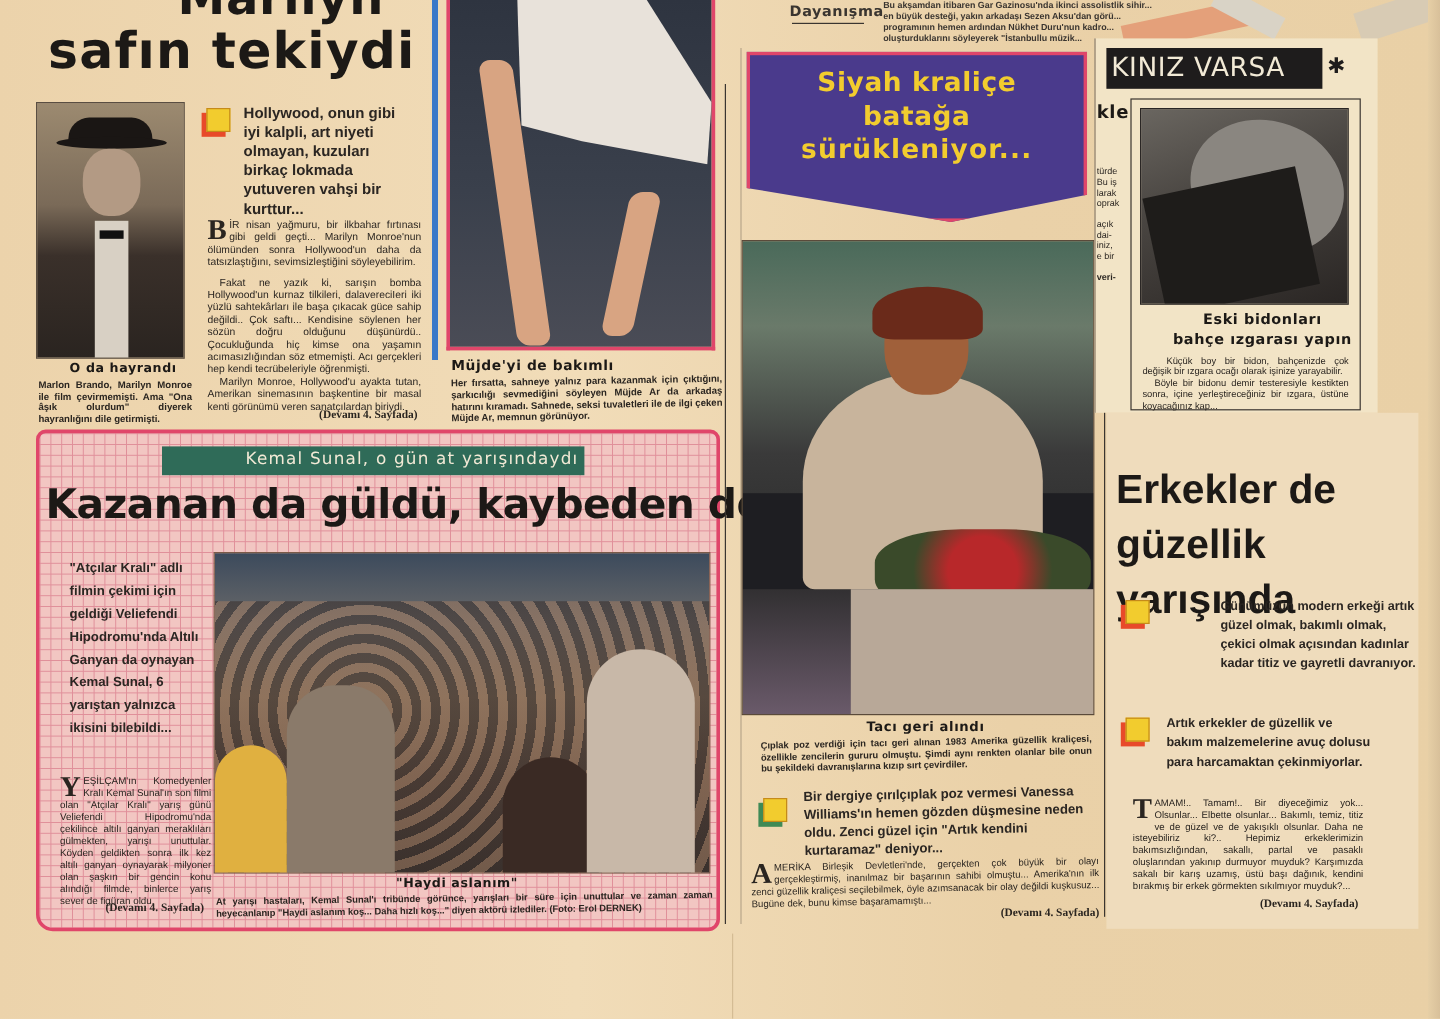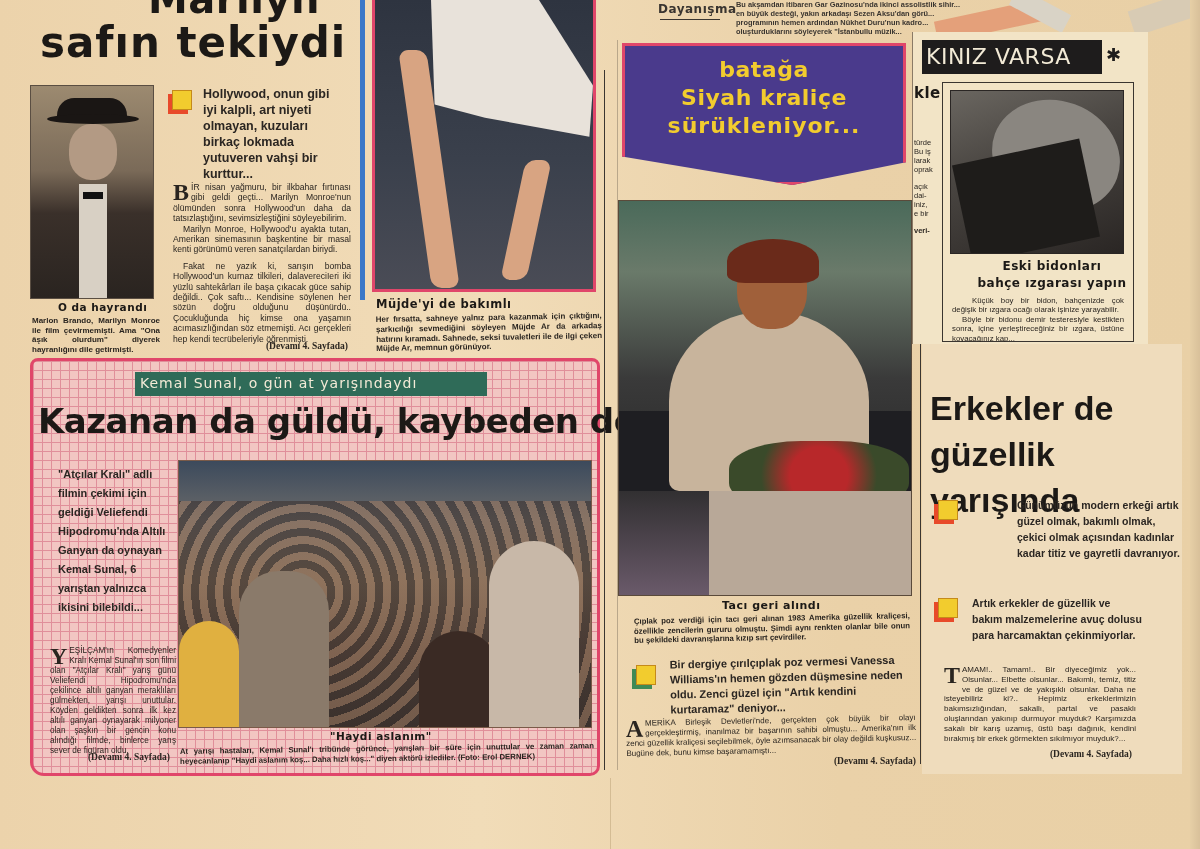--- a/index.html
+++ b/index.html
@@ -63,36 +63,36 @@
 
 <div class="bullet" style="left:172px;top:90px;">
   <div class="back" style="background:#e84a2a;"></div>
     <div class="front"></div>
 </div>
 <div class="abs lead" style="left:203px;top:86px;width:140px;">Hollywood, onun gibi iyi kalpli, art niyeti olmayan, kuzuları birkaç lokmada yutuveren vahşi bir kurttur...</div>
 
 <div class="abs body-text" style="left:173px;top:182px;width:178px;">
   <span class="dropcap">B</span>
   <p>İR nisan yağmuru, bir ilkbahar fırtınası gibi geldi geçti... Marilyn Monroe'nun ölümünden sonra Hollywood'un daha da tatsızlaştığını, sevimsizleştiğini söyleyebilirim.</p>
+  <p style="text-indent:10px;margin-top:6px;">Fakat ne yazık ki, sarışın bomba Hollywood'un kurnaz tilkileri, dalavereciIeri iki yüzlü sahtekârları ile başa çıkacak güce sahip değildi.. Çok saftı... Kendisine söylenen her sözün doğru olduğunu düşünürdü.. Çocukluğunda hiç kimse ona yaşamın acımasızlığından söz etmemişti. Acı gerçekleri hep kendi tecrübeleriyle öğrenmişti.</p>
   <p style="text-indent:10px;">Marilyn Monroe, Hollywood'u ayakta tutan, Amerikan sinemasının başkentine bir masal kenti görünümü veren sanatçılardan biriydi.</p>
-  <p style="text-indent:10px;margin-top:6px;">Fakat ne yazık ki, sarışın bomba Hollywood'un kurnaz tilkileri, dalavereciIeri iki yüzlü sahtekârları ile başa çıkacak güce sahip değildi.. Çok saftı... Kendisine söylenen her sözün doğru olduğunu düşünürdü.. Çocukluğunda hiç kimse ona yaşamın acımasızlığından söz etmemişti. Acı gerçekleri hep kendi tecrübeleriyle öğrenmişti.</p>
 </div>
 <div class="abs devami" style="left:200px;top:341px;width:148px;">(Devamı 4. Sayfada)</div>
 
 <div class="photo" style="left:372px;top:0;width:224px;height:292px;border:3px solid #e0466a;border-top:none;background:linear-gradient(180deg,#2e3440 0%,#3a404c 55%,#4a4c56 100%);">
   <div class="abs" style="left:38px;top:0;width:180px;height:190px;background:#e8e2da;clip-path:polygon(10% 0,70% 0,100% 45%,98% 72%,40% 62%,12% 55%);"></div>
   <div class="abs" style="left:40px;top:50px;width:28px;height:238px;background:#d8a482;transform:skewX(8deg);border-radius:10px;"></div>
   <div class="abs" style="left:138px;top:160px;width:26px;height:120px;background:#d8a482;transform:skewX(-12deg);border-radius:10px;"></div>
 </div>
 <div class="abs headline" style="left:376px;top:297px;font-size:11.5px;">Müjde'yi de bakımlı</div>
 <div class="abs body-text" style="left:376px;top:313px;width:226px;font-weight:bold;font-size:8px;line-height:9.8px;transform:rotate(-1deg);">Her fırsatta, sahneye yalnız para kazanmak için çıktığını, şarkıcılığı sevmediğini söyleyen Müjde Ar da arkadaş hatırını kıramadı. Sahnede, seksi tuvaletleri ile de ilgi çeken Müjde Ar, memnun görünüyor.</div>
 
 <div class="abs pink-grid" style="left:30px;top:358px;width:570px;height:418px;border:3px solid #e0466a;border-radius:8px 8px 10px 14px;"></div>
 <div class="abs" style="left:135px;top:372px;width:352px;height:24px;background:#2f6b58;"></div>
-<div class="abs headline" style="left:140px;top:375px;width:342px;text-align:left;font-size:14px;color:#f3ead6;font-weight:normal;letter-spacing:1px;">Kemal Sunal, o gün at yarışındaydı</div>
+<div class="abs headline" style="left:140px;top:375px;width:342px;text-align:right;font-size:14px;color:#f3ead6;font-weight:normal;letter-spacing:1px;">Kemal Sunal, o gün at yarışındaydı</div>
 <div class="abs headline" style="left:38px;top:401px;font-size:34px;letter-spacing:-0.5px;white-space:nowrap;">Kazanan da güldü, kaybeden de</div>
 
 <div class="abs lead" style="left:58px;top:465px;width:118px;font-size:11px;line-height:19px;">"Atçılar Kralı" adlı filmin çekimi için geldiği Veliefendi Hipodromu'nda Altılı Ganyan da oynayan Kemal Sunal, 6 yarıştan yalnızca ikisini bilebildi...</div>
 
 <div class="abs body-text" style="left:50px;top:646px;width:126px;font-size:8.2px;line-height:10px;">
   <span class="dropcap">Y</span>
   <span>EŞİLÇAM'ın Komedyenler Kralı Kemal Sunal'ın son filmi olan "Atçılar Kralı" yarış günü Veliefendi Hipodromu'nda çekilince altılı ganyan meraklıları gülmekten, yarışı unuttular. Köyden geldikten sonra ilk kez altılı ganyan oynayarak milyoner olan şaşkın bir gencin konu alındığı filmde, binlerce yarış sever de figüran oldu.</span>
 </div>
 <div class="abs devami" style="left:50px;top:752px;width:120px;">(Devamı 4. Sayfada)</div>
 
@@ -107,22 +107,22 @@
 <div class="abs body-text" style="left:180px;top:744px;width:414px;font-weight:bold;font-size:7.8px;line-height:9.5px;transform:rotate(-0.8deg);">
   <span>At yarışı hastaları, Kemal Sunal'ı tribünde görünce, yarışları bir süre için unuttular ve zaman zaman heyecanlanıp "Haydi aslanım koş... Daha hızlı koş..." diyen aktörü izlediler.</span>
   <span>(Foto: Erol DERNEK)</span>
 </div>
 
 <div class="abs" style="left:604px;top:70px;width:1px;height:700px;background:#3a3530;"></div>
 <div class="abs" style="left:617px;top:40px;width:1px;height:730px;background:#3a3530;opacity:0.3;"></div>
 
 <div class="abs" style="left:622px;top:43px;width:284px;height:142px;background:#4a3a8c;border:3px solid #e0466a;clip-path:polygon(0 0,100% 0,100% 84%,60% 100%,0 80%);"></div>
 <div class="abs" style="left:622px;top:56px;width:284px;text-align:center;">
+  <div class="headline" style="color:#f2cc2e;font-size:22px;line-height:28px;">Siyah kraliçe</div>
   <div class="headline" style="color:#f2cc2e;font-size:22px;line-height:28px;">batağa</div>
-  <div class="headline" style="color:#f2cc2e;font-size:22px;line-height:28px;">Siyah kraliçe</div>
   <div class="headline" style="color:#f2cc2e;font-size:22px;line-height:28px;letter-spacing:1px;">sürükleniyor...</div>
 </div>
 
 <div class="photo" style="left:618px;top:200px;width:294px;height:396px;border:1px solid #5a4a3a;background:linear-gradient(180deg,#4a6a5a 0%,#6a7a6a 18%,#3a3a3a 45%,#2a2a2a 70%,#6a5a6a 100%);">
   <div class="abs" style="left:0;top:210px;width:294px;height:80px;background:#1e1e22;"></div>
   <div class="abs" style="left:50px;top:110px;width:200px;height:180px;border-radius:50% 50% 10px 10px;background:#c8b49c;"></div>
   <div class="abs" style="left:118px;top:48px;width:70px;height:80px;border-radius:45%;background:#a0603a;"></div>
   <div class="abs" style="left:108px;top:38px;width:92px;height:44px;border-radius:50% 50% 20% 20%;background:#6a2a1a;"></div>
   <div class="abs" style="left:110px;top:240px;width:180px;height:70px;border-radius:40%;background:radial-gradient(circle,#b8282a 0 30%,#3a4a2a 60%);"></div>
   <div class="abs" style="left:90px;top:290px;width:204px;height:106px;background:#b8a898;"></div>

